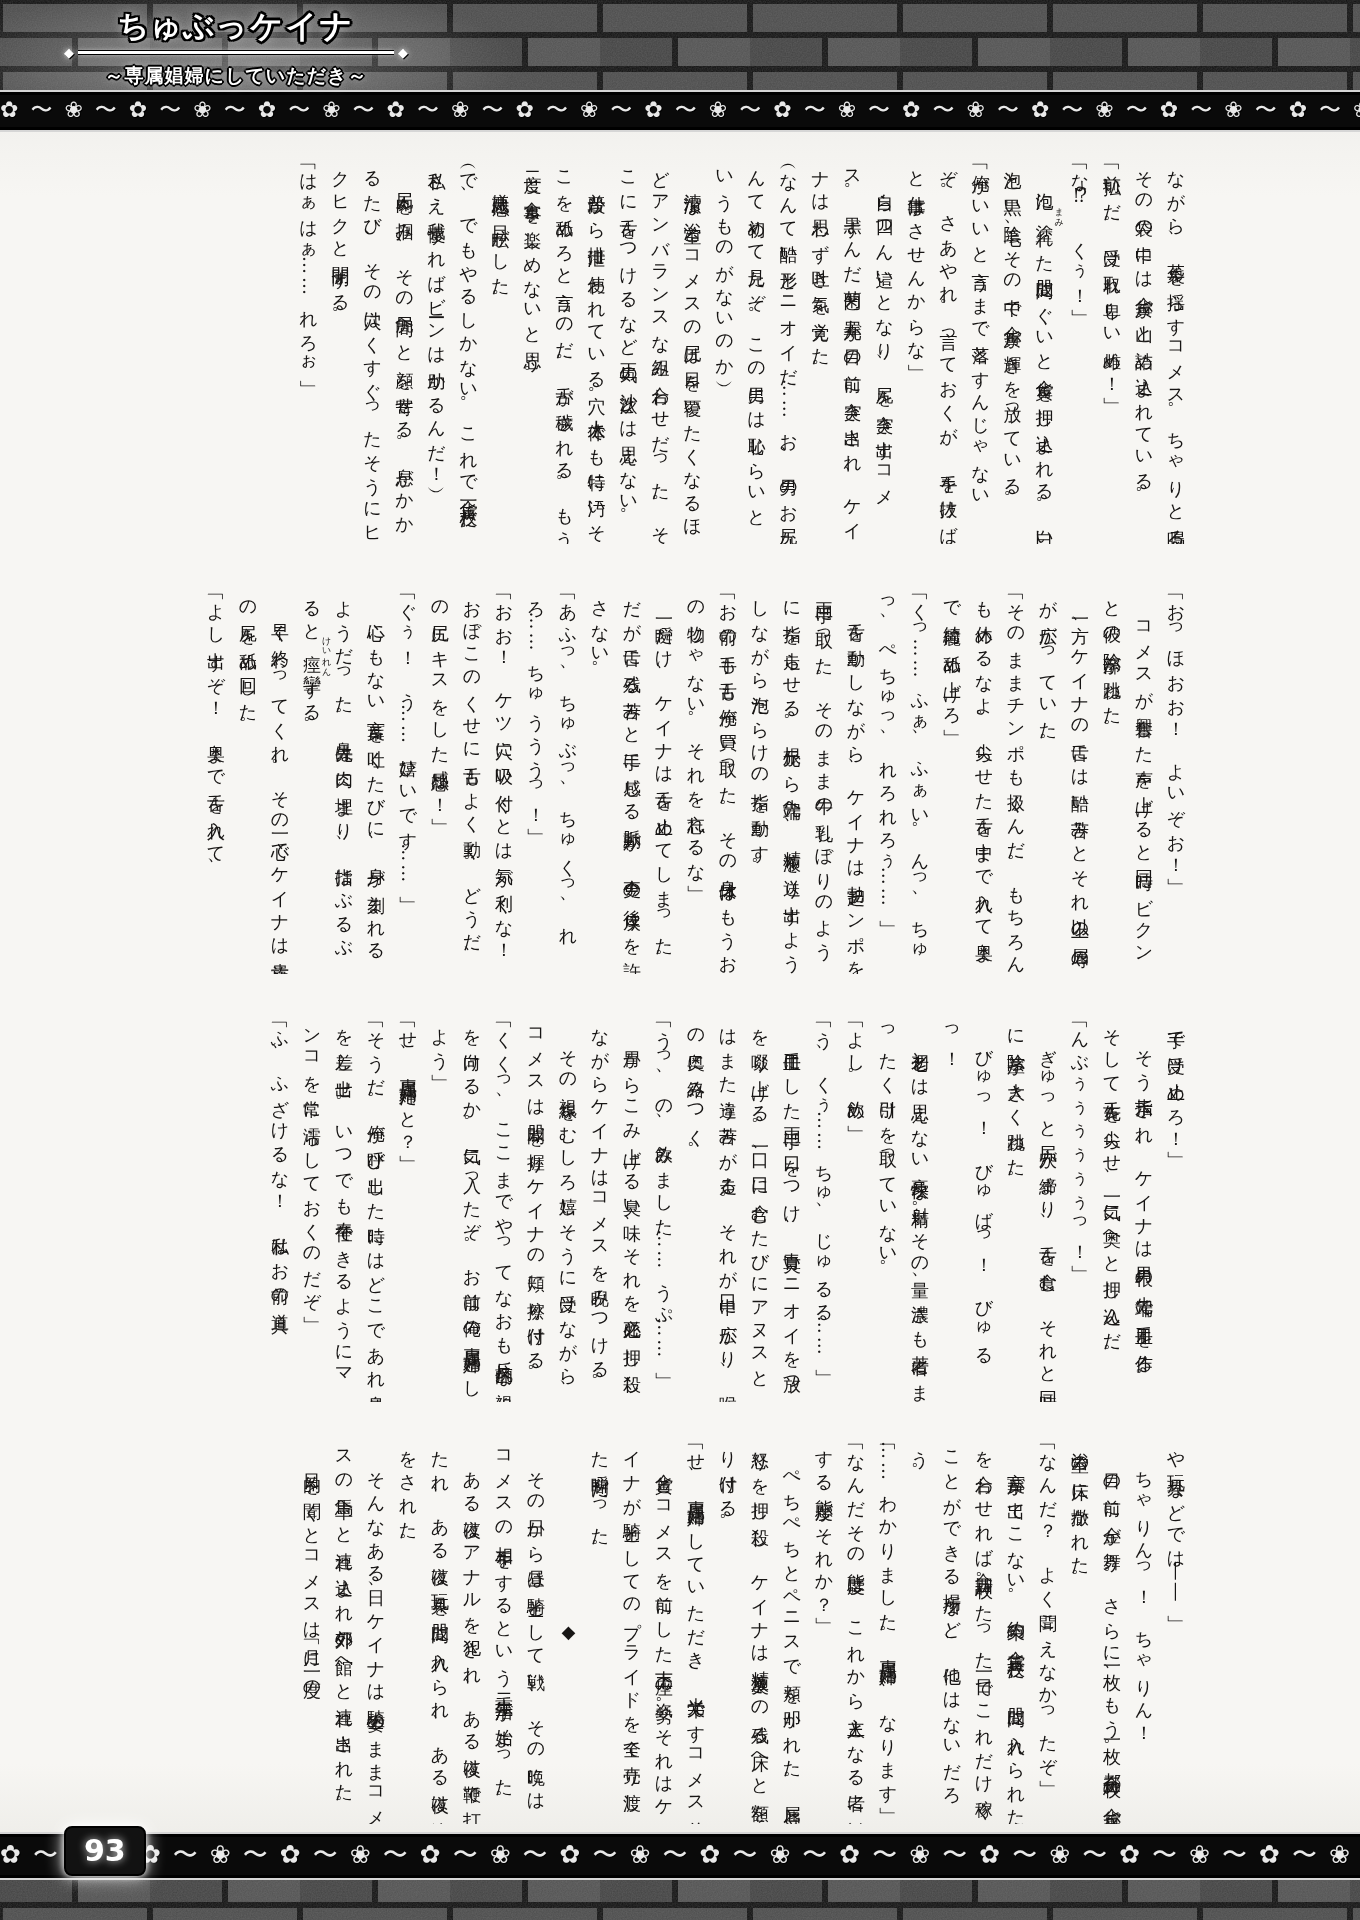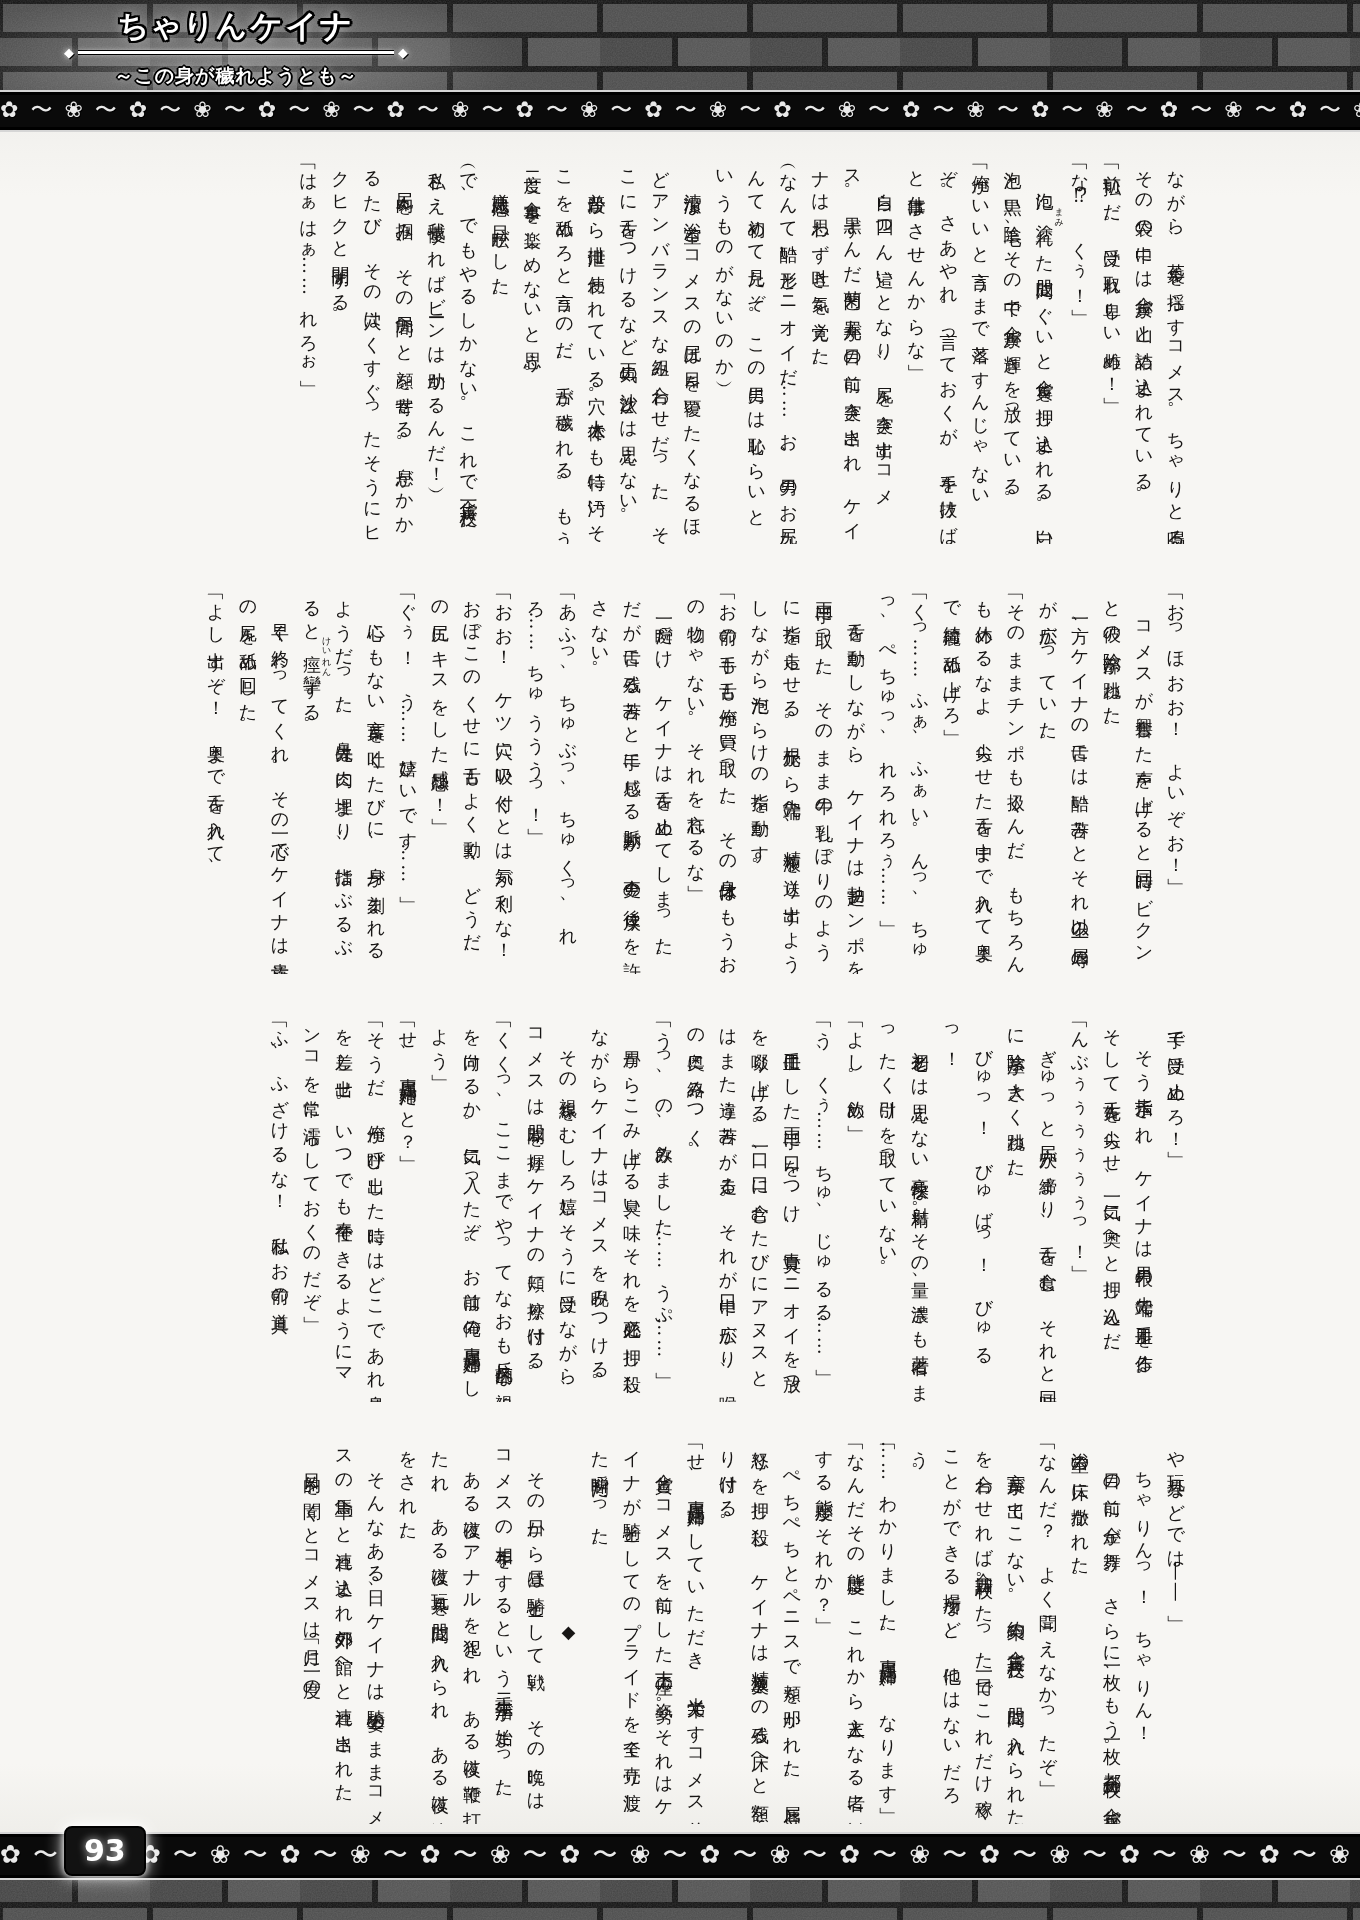--- a/index.html
+++ b/index.html
@@ -85,29 +85,29 @@
 
   <div class="title-glow"></div>
 
   <div class="paper"></div>
 
   <div class="orn orn-top">✿〜❀〜✿〜❀〜✿〜❀〜✿〜❀〜✿〜❀〜✿〜❀〜✿〜❀〜✿〜❀〜✿〜❀〜✿〜❀〜✿〜❀〜✿〜❀〜✿〜❀〜✿〜❀〜✿〜❀〜✿〜❀〜✿〜❀〜✿〜❀〜✿〜❀〜✿〜❀〜✿〜❀〜✿〜❀〜✿〜❀〜✿〜❀〜✿〜❀〜✿〜❀〜✿〜❀〜✿〜❀〜✿〜❀〜✿〜❀〜✿〜❀〜✿〜❀〜✿〜❀〜✿〜❀〜</div>
   <div class="orn orn-bottom">✿〜❀〜✿〜❀〜✿〜❀〜✿〜❀〜✿〜❀〜✿〜❀〜✿〜❀〜✿〜❀〜✿〜❀〜✿〜❀〜✿〜❀〜✿〜❀〜✿〜❀〜✿〜❀〜✿〜❀〜✿〜❀〜✿〜❀〜✿〜❀〜✿〜❀〜✿〜❀〜✿〜❀〜✿〜❀〜✿〜❀〜✿〜❀〜✿〜❀〜✿〜❀〜✿〜❀〜✿〜❀〜✿〜❀〜✿〜❀〜✿〜❀〜✿〜❀〜✿〜❀〜✿〜❀〜</div>
 
   <header class="title-block">
     <div class="title-line">
-      <span class="title-prefix">ちゃりん</span>
+      <span class="title-prefix">ちゅぶっ</span>
       <span class="title-main">ケイナ</span>
     </div>
     <div class="title-divider">
       <span>◆</span>
       <span class="divider-line"></span>
       <span>◆</span>
     </div>
-    <div class="subtitle">～この身が穢れようとも～</div>
+    <div class="subtitle">～専属娼婦にしていただき～</div>
   </header>
 
   <main>
     <section class="band band1">
         <p>ながら、革袋を揺らすコメス。ちゃりと鳴るその袋の中には金貨が山と詰め込まれている。</p>
         <p>「前払いだ。受け取れ卑しい雌め！」</p>
         <p>「な⁉　くぅ！」</p>
         <p>　泡に<ruby>塗<rt>まみ</rt></ruby>れた股間にぐいと金貨を押し込まれる。白い泡と黒い陰毛、その中で金貨が輝きを放っている。</p>
         <p>「俺がいいと言うまで落とすんじゃないぞ。さあやれ。言っておくが、手を抜けば二度と仕事はさせんからな」</p>
         <p>　自ら四つん這いとなり、尻を突き出すコメス。黒ずんだ菊門と睾丸が目の前に突き出され、ケイナは思わず吐き気を覚えた。</p>

